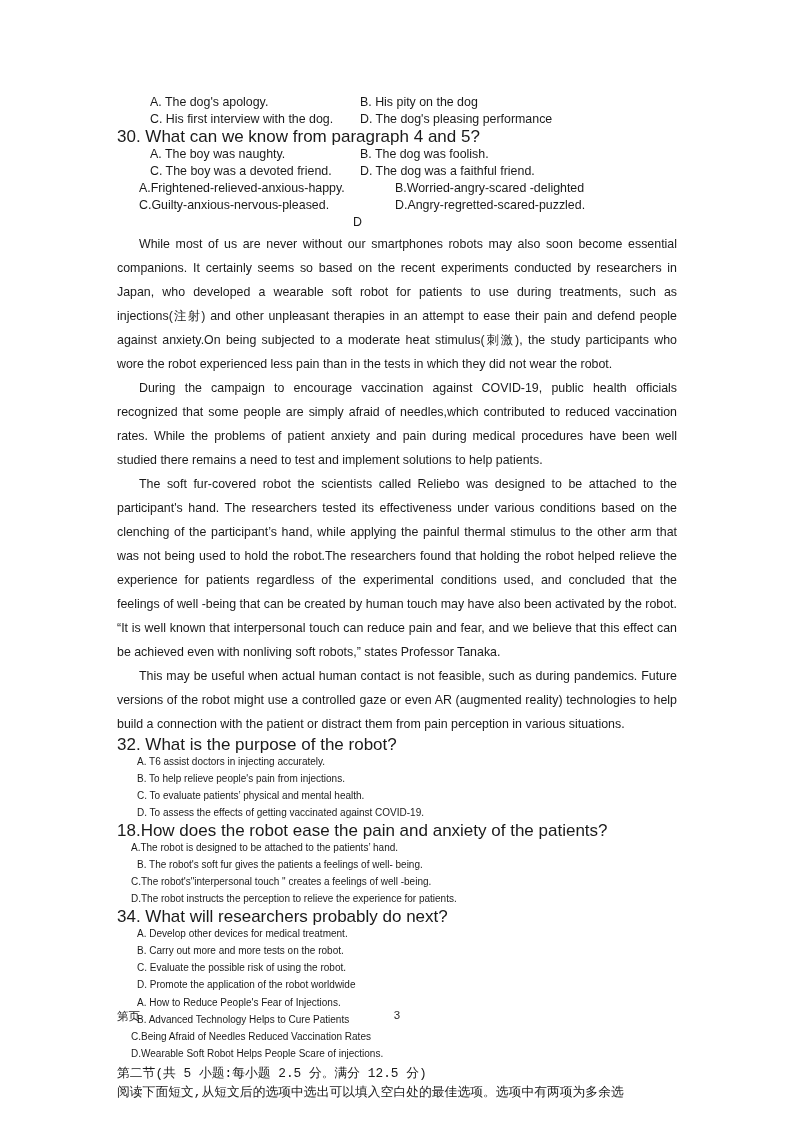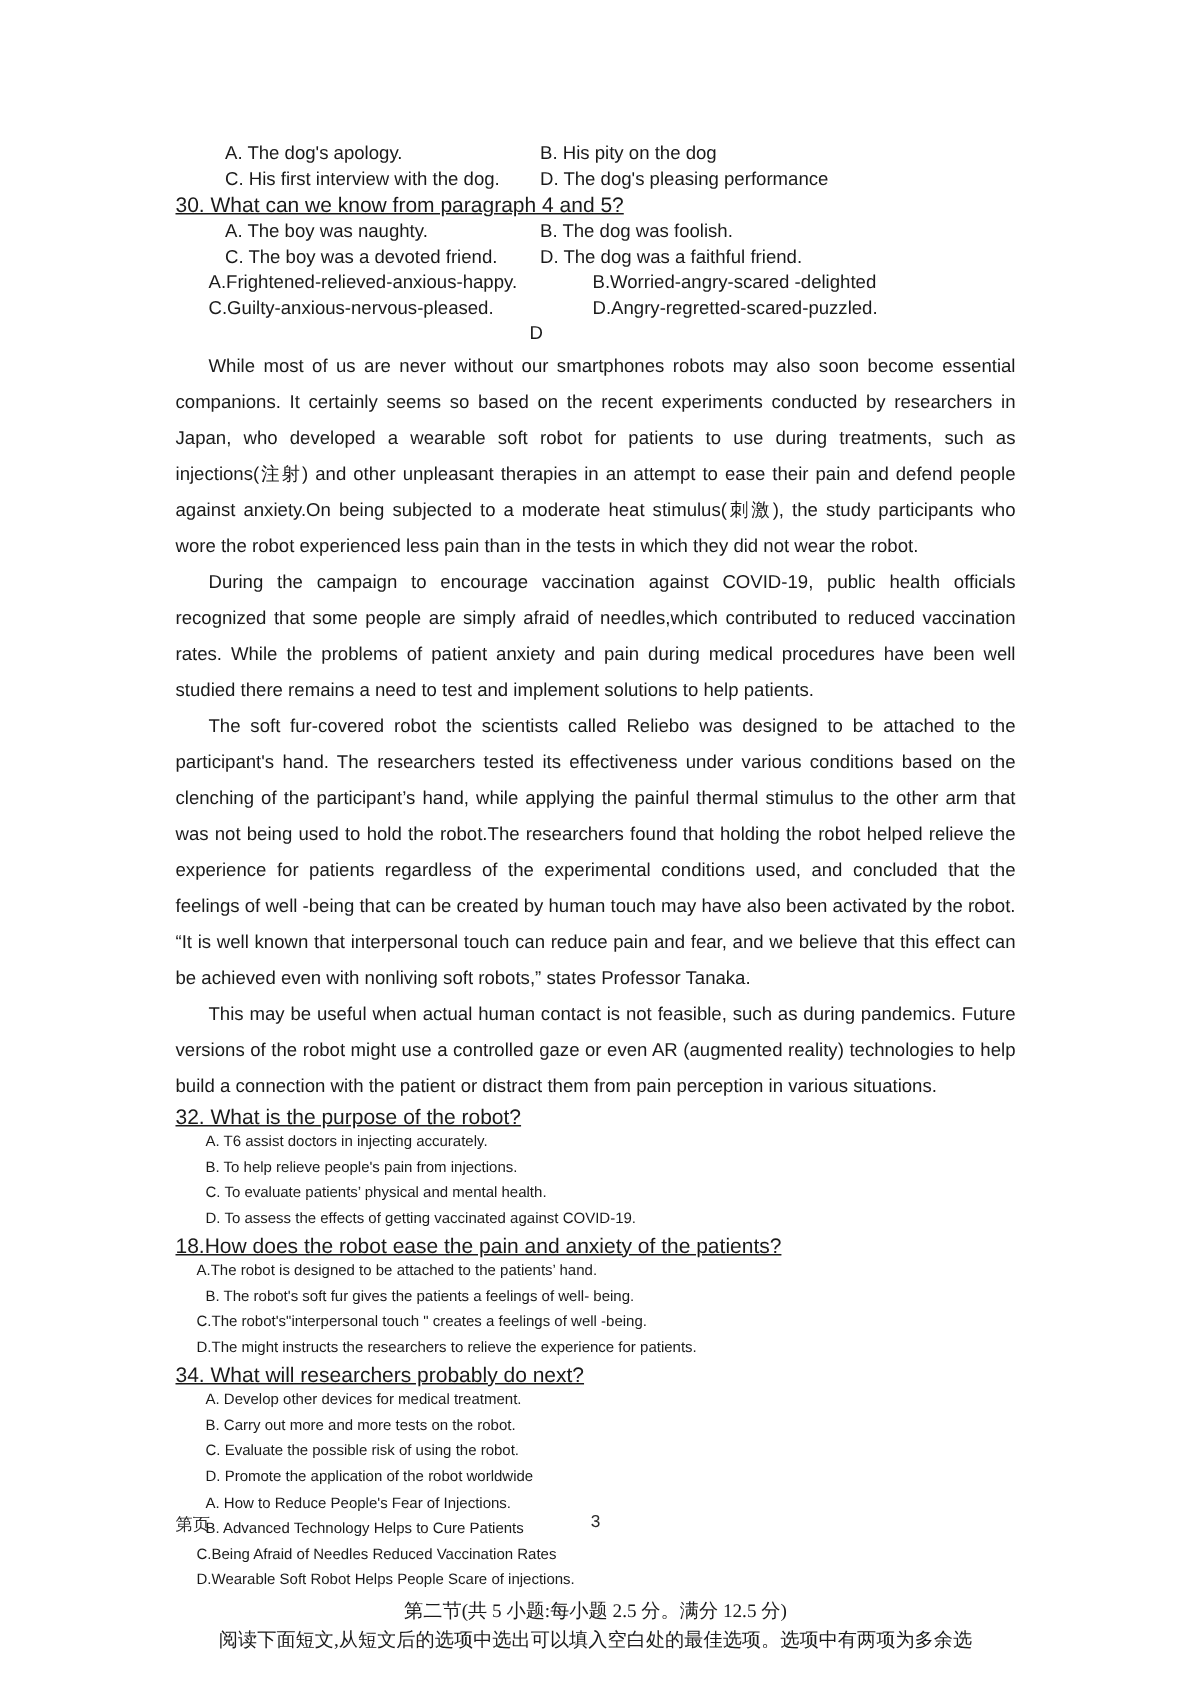--- a/index.html
+++ b/index.html
@@ -22,23 +22,22 @@
     height: 1122px;
     box-sizing: border-box;
   }
   .content {
     position: absolute;
     left: 117px;
     top: 94px;
     width: 560px;
   }
   .q-line {
-    font-size: 14px;
+    font-size: 17px;
     line-height: 17.2px;
-    text-decoration: underline;
   }
   
   .opt-row {
     position: relative;
     height: 17.2px;
     font-size: 12.4px;
     line-height: 17.2px;
   }
   .opt-row .col-a {
     position: absolute;
@@ -74,23 +73,22 @@
     line-height: 24px;
     text-align: justify;
     text-justify: inter-word;
     text-indent: 22px;
     margin: 0;
     width: 560px;
   }
   .zh-line {
     font-size: 12.8px;
     line-height: 18.5px;
-    font-family: Liberation Serif, serif;
+    font-family: Liberation Mono, monospace;
     white-space: pre;
-    text-align: center;
   }
   .spacer-sm { height: 3px; }
 
   .footer {
     position: absolute;
     left: 0;
     top: 1009px;
     width: 794px;
     height: 24px;
   }
@@ -157,21 +155,21 @@
     <div class="q-line">32. What is the purpose of the robot?</div>
     <div class="opt-single">A. T6 assist doctors in injecting accurately.</div>
     <div class="opt-single">B. To help relieve people's pain from injections.</div>
     <div class="opt-single">C. To evaluate patients’ physical and mental health.</div>
     <div class="opt-single">D. To assess the effects of getting vaccinated against COVID-19.</div>
 
     <div class="q-line">18.How does the robot ease the pain and anxiety of the patients?</div>
     <div class="opt-single tight">A.The robot is designed to be attached to the patients’ hand.</div>
     <div class="opt-single">B. The robot's soft fur gives the patients a feelings of well- being.</div>
     <div class="opt-single tight">C.The robot's"interpersonal touch " creates a feelings of well -being.</div>
-    <div class="opt-single tight">D.The might instructs the researchers to relieve the experience for patients.</div>
+    <div class="opt-single tight">D.The robot instructs the perception to relieve the experience for patients.</div>
 
     <div class="q-line">34. What will researchers probably do next?</div>
     <div class="opt-single">A. Develop other devices for medical treatment.</div>
     <div class="opt-single">B. Carry out more and more tests on the robot.</div>
     <div class="opt-single">C. Evaluate the possible risk of using the robot.</div>
     <div class="opt-single">D. Promote the application of the robot worldwide</div>
 
     <div class="opt-single">A. How to Reduce People's Fear of Injections.</div>
     <div class="opt-single">B. Advanced Technology Helps to Cure Patients</div>
     <div class="opt-single tight">C.Being Afraid of Needles Reduced Vaccination Rates</div>

